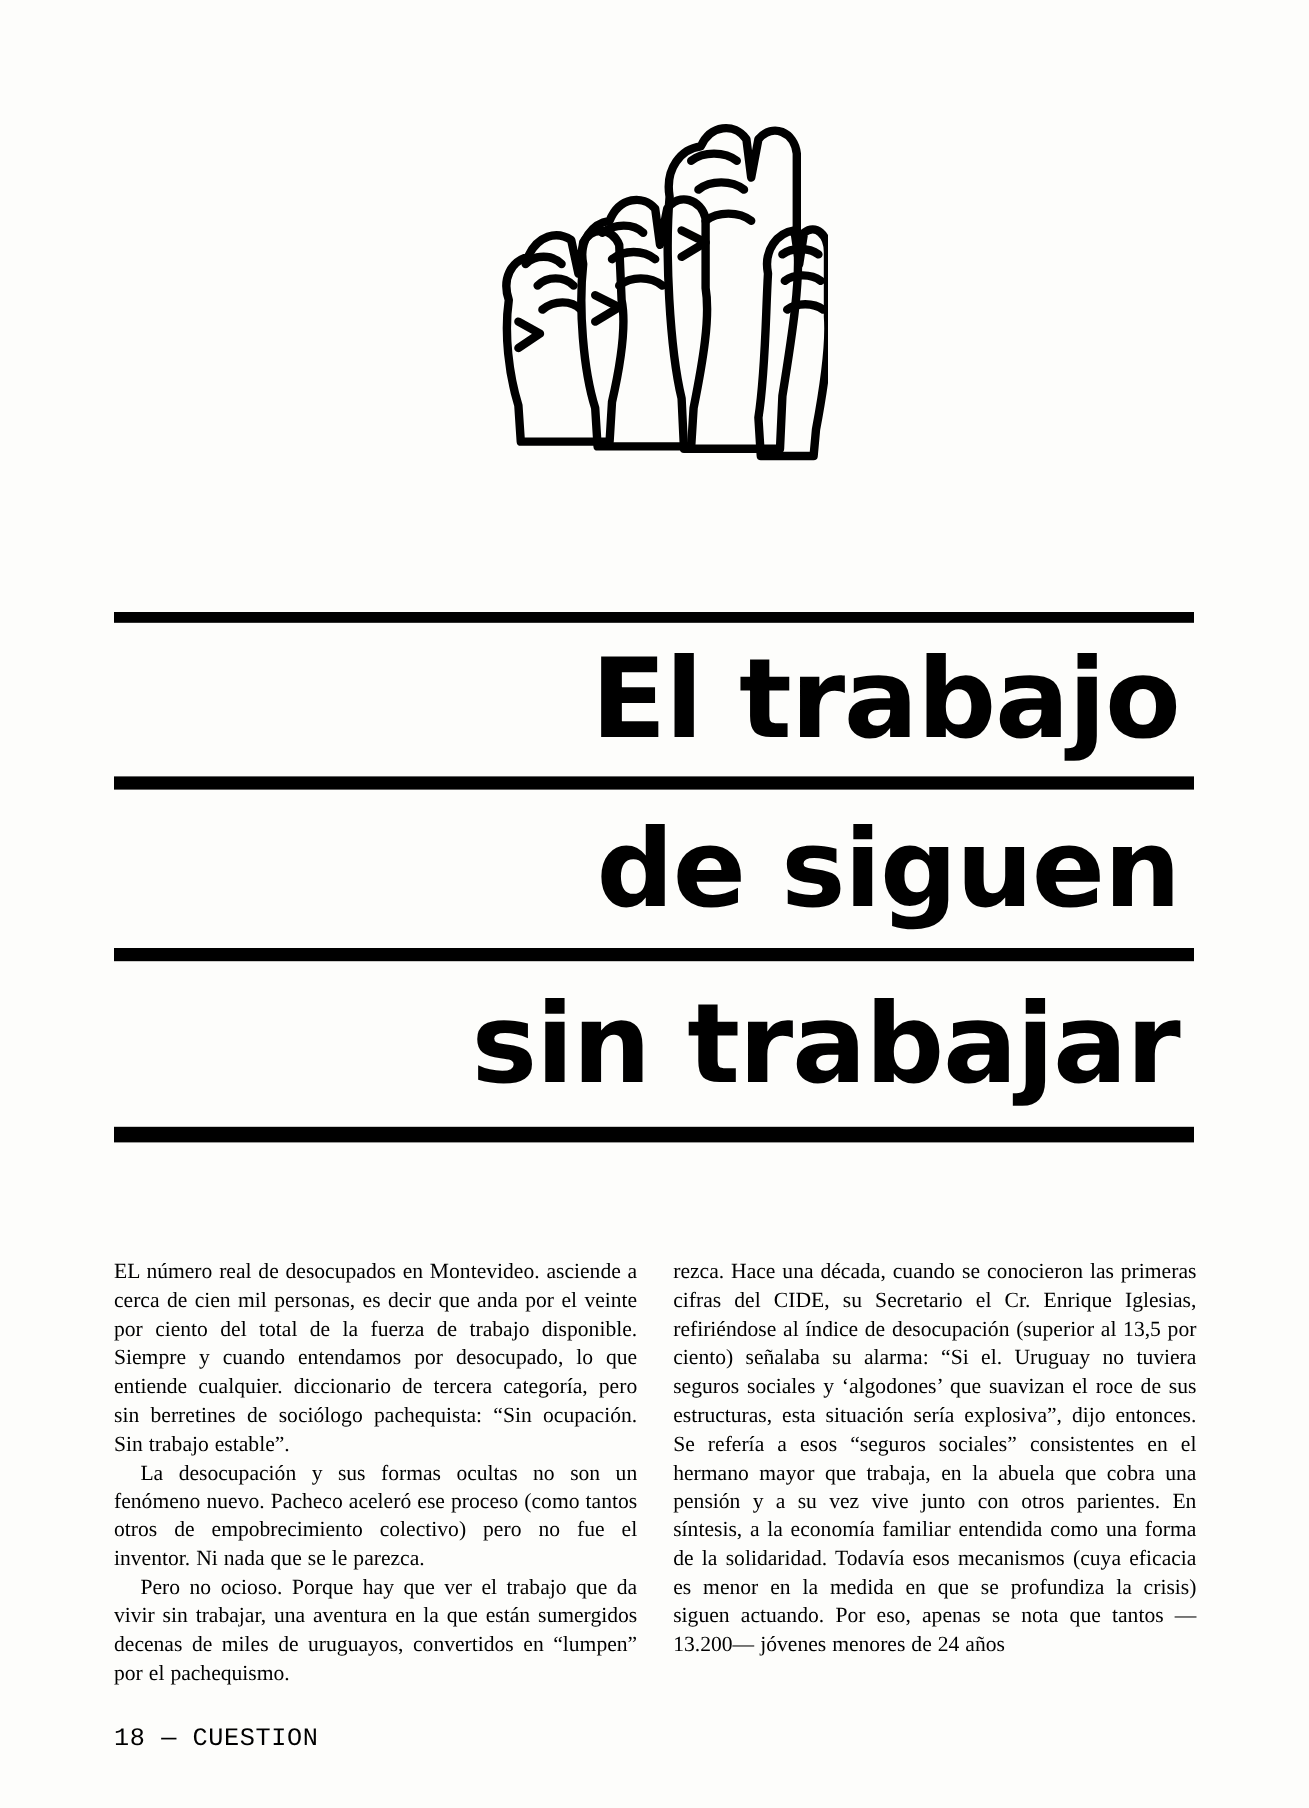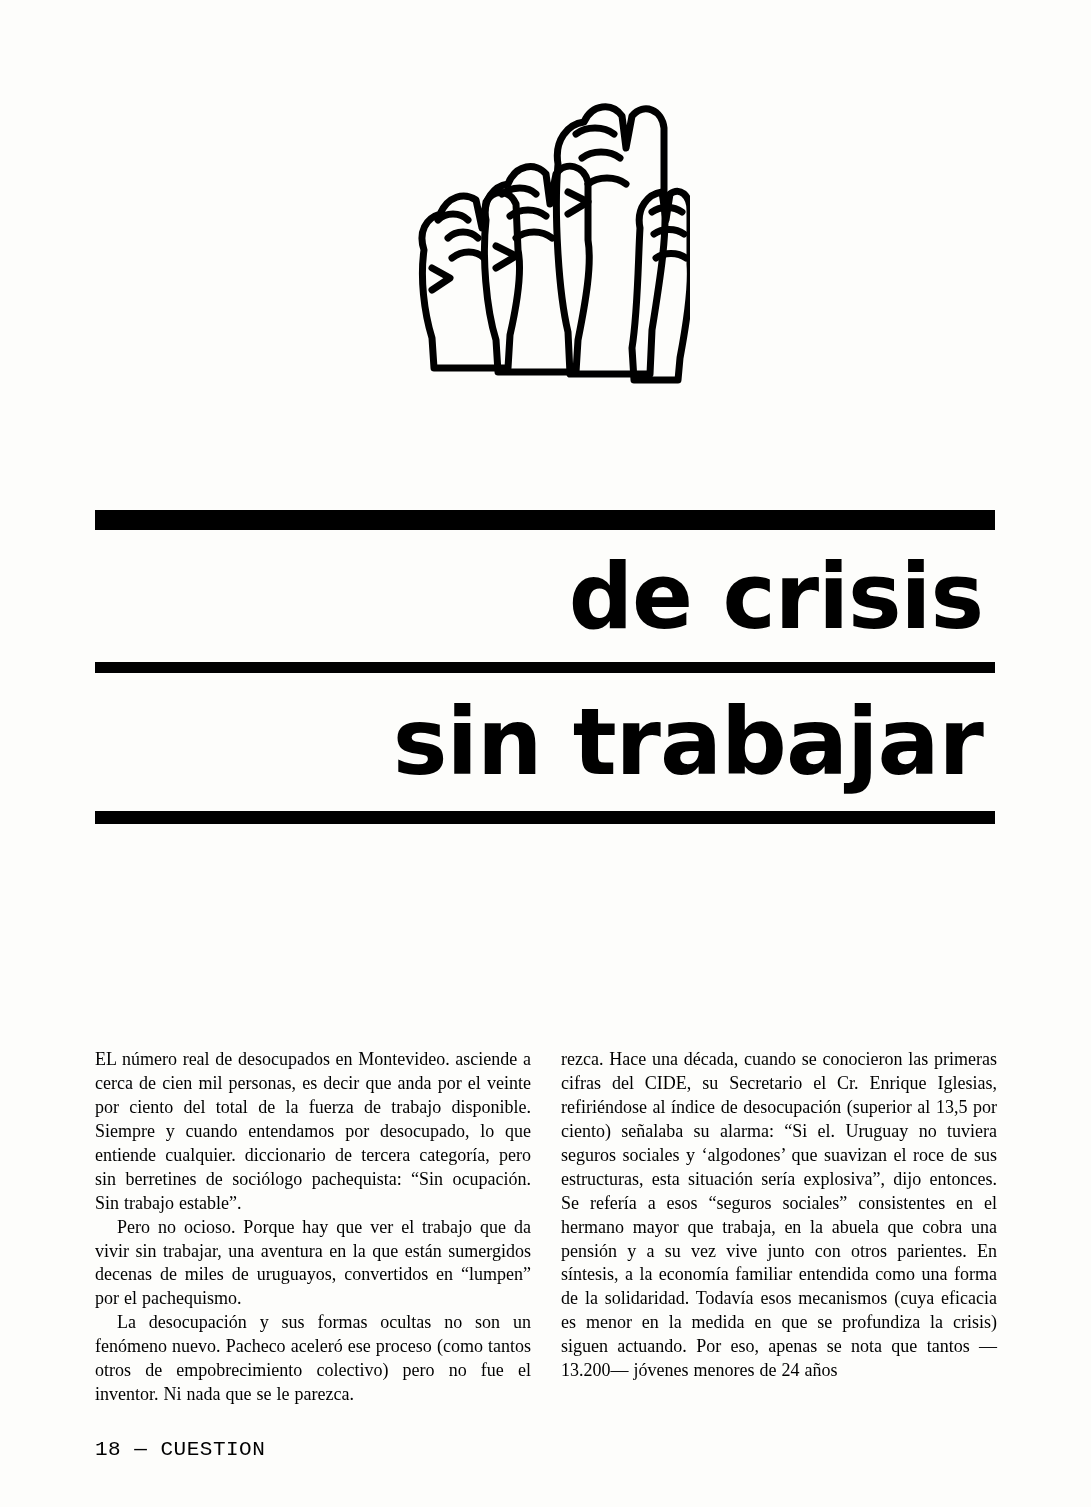--- a/index.html
+++ b/index.html
@@ -144,32 +144,33 @@
                  C302 190 296 226 290 258 L288 280 L244 280 L242 248 C248 210 248 162 250 128 Z"></path>
         <path d="M262 112 C270 106 284 106 292 112"></path>
         <path d="M264 134 C272 128 286 128 294 134"></path>
         <path d="M266 158 C274 152 288 152 296 158"></path>
       </g>
     </svg>
   </div>
 
   <div class="headline-block">
     <div class="rule rule-top"></div>
+    <div class="headline-line hl-1">El trabajo</div>
     <div class="rule rule-mid"></div>
-    <div class="headline-line hl-2">de crisis</div>
+    <div class="headline-line hl-2">de siguen</div>
     <div class="rule rule-mid"></div>
     <div class="headline-line hl-3">sin trabajar</div>
     <div class="rule rule-bot"></div>
   </div>
 
   <div class="columns">
     <div class="column">
       <p class="first">EL número real de desocupados en Montevideo. asciende a cerca de cien mil personas, es decir que anda por el veinte por ciento del total de la fuerza de trabajo disponible. Siempre y cuando entendamos por desocupado, lo que entiende cualquier. diccionario de tercera categoría, pero sin berretines de sociólogo pachequista: “Sin ocupación. Sin trabajo estable”.</p>
+      <p>La desocupación y sus formas ocultas no son un fenómeno nuevo. Pacheco aceleró ese proceso (como tantos otros de empobrecimiento colectivo) pero no fue el inventor. Ni nada que se le parezca.</p>
       <p>Pero no ocioso. Porque hay que ver el trabajo que da vivir sin trabajar, una aventura en la que están sumergidos decenas de miles de uruguayos, convertidos en “lumpen” por el pachequismo.</p>
-      <p>La desocupación y sus formas ocultas no son un fenómeno nuevo. Pacheco aceleró ese proceso (como tantos otros de empobrecimiento colectivo) pero no fue el inventor. Ni nada que se le parezca.</p>
     </div>
     <div class="column">
       <p class="first">rezca. Hace una década, cuando se conocieron las primeras cifras del CIDE, su Secretario el Cr. Enrique Iglesias, refiriéndose al índice de desocupación (superior al 13,5 por ciento) señalaba su alarma: “Si el. Uruguay no tuviera seguros sociales y ‘algodones’ que suavizan el roce de sus estructuras, esta situación sería explosiva”, dijo entonces. Se refería a esos “seguros sociales” consistentes en el hermano mayor que trabaja, en la abuela que cobra una pensión y a su vez vive junto con otros parientes. En síntesis, a la economía familiar entendida como una forma de la solidaridad. Todavía esos mecanismos (cuya eficacia es menor en la medida en que se profundiza la crisis) siguen actuando. Por eso, apenas se nota que tantos —13.200— jóvenes menores de 24 años</p>
     </div>
   </div>
 
   <div class="footer">18 — CUESTION</div>
 
 </div>
 

